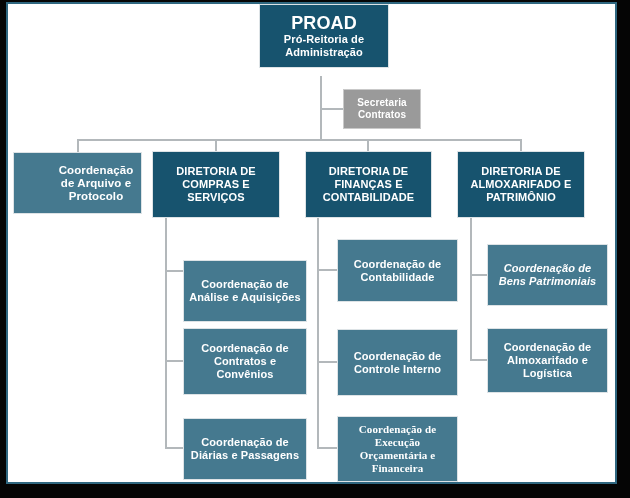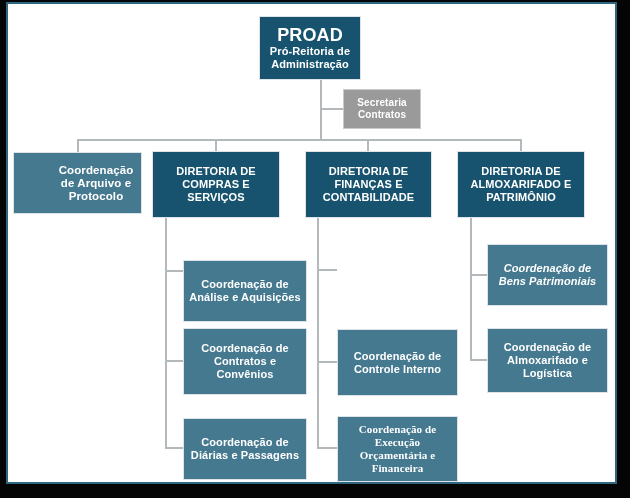--- a/index.html
+++ b/index.html
@@ -19,21 +19,21 @@
     position:absolute; box-sizing:border-box;
     display:flex; flex-direction:column; align-items:center; justify-content:center;
     text-align:center; color:#ffffff; font-weight:bold;
     padding:2px 3px; line-height:13px; font-size:11px;
     letter-spacing:0.1px;
   }
   .dark { background:var(--dark,#17536e); border:1px solid #dde3e6; }
   .mid  { background:var(--mid,#45798f);  border:1px solid #dde3e6; }
   .gray { background:var(--gray,#9a9a9a); border:1px solid #c9c9c9; }
 
-  .n-root { left:259px; top:16px;  width:102px; height:64px; }
+  .n-root { left:259px; top:4px;  width:130px; height:64px; }
   .n-root .t1 { font-size:18px; line-height:20px; }
   .n-root .t2 { font-size:11px; line-height:13px; }
   .n-sec  { left:343px; top:89px;  width:78px;  height:40px; font-size:10px; line-height:12px; }
 
   .n-u0 { left:13px;  top:152px; width:129px; height:62px; font-size:11.5px;padding-left:40px; }
   .n-u1 { left:152px; top:151px; width:128px; height:67px; }
   .n-u2 { left:305px; top:151px; width:127px; height:67px; }
   .n-u3 { left:457px; top:151px; width:128px; height:67px; }
 
   .n-a0 { left:183px; top:240px; width:124px; height:62px;margin-top:20px; }
@@ -86,18 +86,19 @@
 
   <div class="node mid n-u0">Coordenação de Arquivo e Protocolo</div>
   <div class="node dark n-u1">DIRETORIA DE COMPRAS E SERVIÇOS</div>
   <div class="node dark n-u2">DIRETORIA DE FINANÇAS E CONTABILIDADE</div>
   <div class="node dark n-u3">DIRETORIA DE ALMOXARIFADO E PATRIMÔNIO</div>
 
   <div class="node mid n-a0">Coordenação de Análise e Aquisições</div>
   <div class="node mid n-a1">Coordenação de Contratos e Convênios</div>
   <div class="node mid n-a2">Coordenação de Diárias e Passagens</div>
 
+  <div class="node mid n-b0">Coordenação de Contabilidade</div>
   <div class="node mid n-b1">Coordenação de Controle Interno</div>
   <div class="node mid n-b2">Coordenação de Execução Orçamentária e Financeira</div>
 
   <div class="node mid n-c0">Coordenação de Bens Patrimoniais</div>
   <div class="node mid n-c1">Coordenação de Almoxarifado e Logística</div>
 </div>
 
 </body></html>

